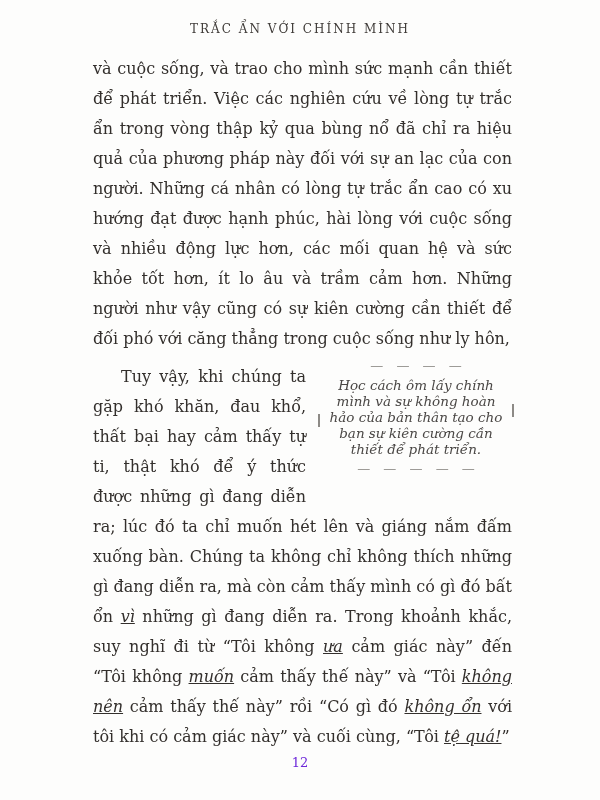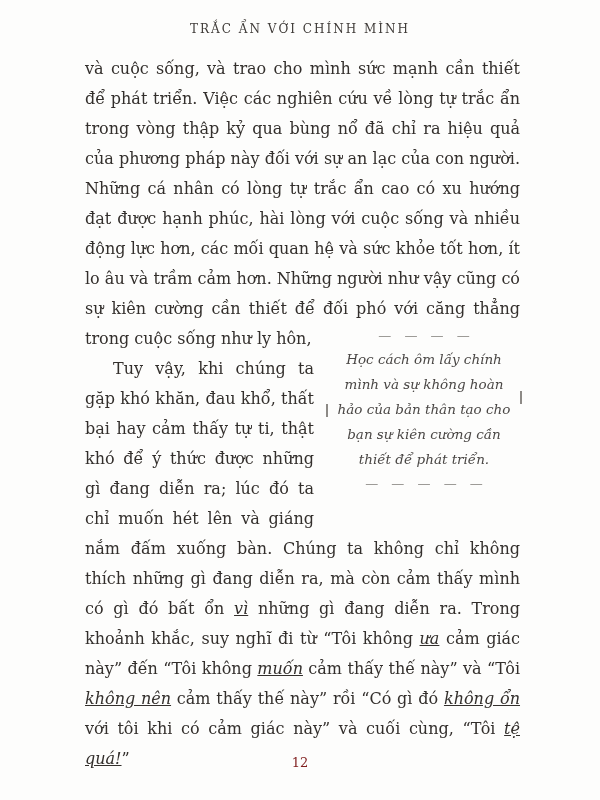--- a/index.html
+++ b/index.html
@@ -20,21 +20,21 @@
     letter-spacing: 2px;
     color: #3f3b38;
   }
   .content {
     margin: 18px 80px 0 85px;
     font-size: 16px;
     line-height: 30px;
     text-align: justify;
     hyphens: none;
   }
-  .para { margin: 0; }
+  .para { margin: 8px; }
   .para.indent { text-indent: 28px; }
   .seg { font-style: normal; }
   em.seg { font-style: italic; text-decoration: underline; }
   .pull-quote {
     display: block;
     float: right;
     width: 192px;
     margin: 2px 0 16px 14px;
     padding: 2px 6px 4px 6px;
     position: relative;
@@ -50,40 +50,40 @@
     word-spacing: 9px;
     font-style: normal;
     white-space: nowrap;
     overflow: hidden;
   }
   .quote-text {
     display: block;
     margin: 3px 0 4px 0;
     font-style: italic;
     font-size: 13.5px;
-    line-height: 25px;
+    line-height: 16px;
     color: #4a4745;
     text-align: center;
   }
   .vbar {
     position: absolute;
     width: 2px;
     height: 13px;
     background: #8d8a86;
   }
   .vbar.left  { left: -2px;  top: 46%; }
   .vbar.right { right: -2px; top: 38%; }
   .page-number {
     position: absolute;
     bottom: 30px;
     left: 0;
     width: 100%;
     text-align: center;
     font-size: 13px;
-    color: #7f1d1d;
+    color: #6d28d9;
   }
 </style>
 </head>
 <body>
 
 <div class="page">
 
   <div class="running-header">TRẮC ẨN VỚI CHÍNH MÌNH</div>
 
   <div class="content">

